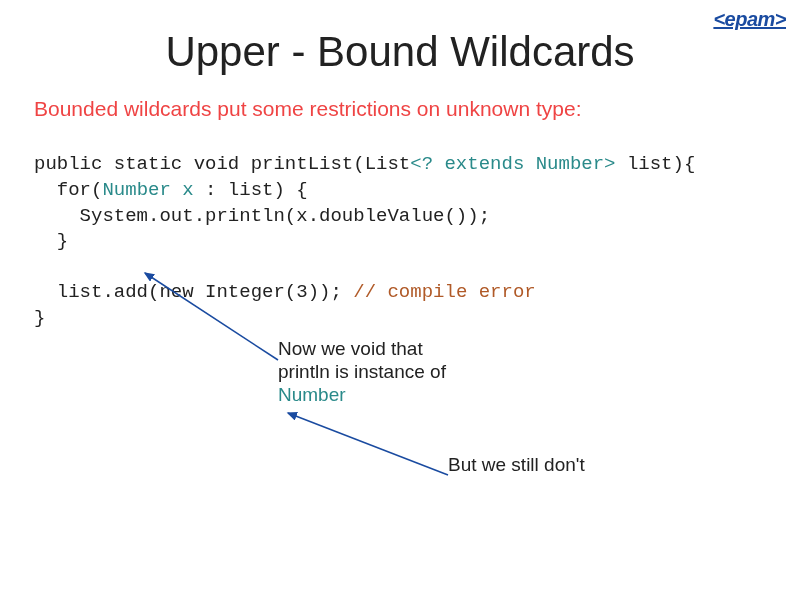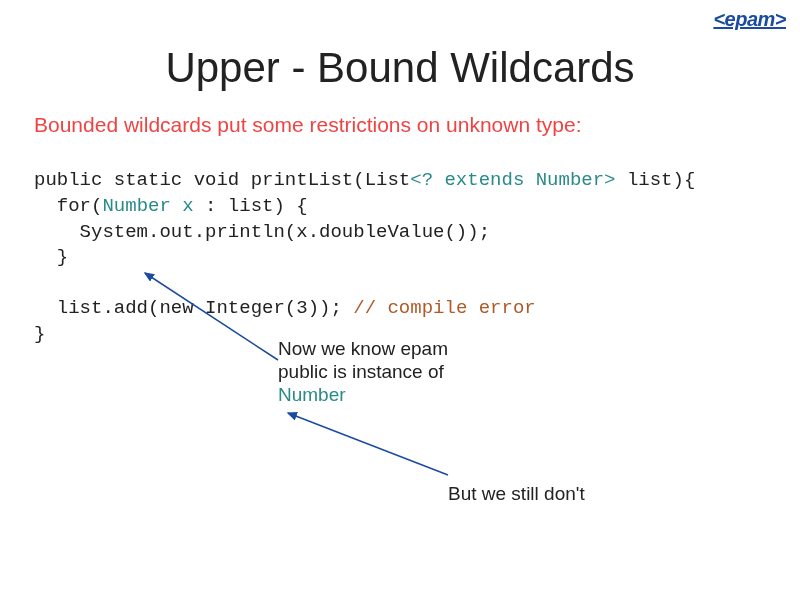--- a/index.html
+++ b/index.html
@@ -20,21 +20,21 @@
     color: #1a4ba0;
     font-size: 20px;
     font-style: italic;
     letter-spacing: -0.5px;
     text-decoration: underline;
     text-align: right;
   }
   .title {
     text-align: center;
     font-size: 42px;
-    margin-top: 44px;
+    margin-top: 28px;
     margin-bottom: 20px;
     color: #222;
     font-weight: normal;
   }
   .subtitle {
     font-size: 21px;
     margin: 0 34px 30px 34px;
     line-height: 1.25;
     color: #ef4444;
   }
@@ -59,21 +59,20 @@
   }
   .annotation1 .hl { color: #2a8a8a; text-align: right; }
   .annotation2 {
     position: absolute;
     left: 448px;
     top: 454px;
     font-size: 19px;
     line-height: 1.2;
     color: #222;
     width: 220px;
-    margin-top: 29px;
   }
   svg.arrows {
     position: absolute;
     left: 0;
     top: 0;
     pointer-events: none;
   }
 </style>
 </head>
 <body>
@@ -86,22 +85,22 @@
 
 <div class="code"><span>public static void printList(List</span><span class="hl">&lt;? extends Number&gt;</span><span> list){</span>
 <span>  for(</span><span class="hl">Number x</span><span> : list) {</span>
 <span>    System.out.println(x.doubleValue());</span>
 <span>  }</span>
 <span></span>
 <span>  list.add(new Integer(3)); </span><span class="err">// compile error</span>
 <span>}</span></div>
 
 <div class="annotation1">
-  <span>Now we know epam</span><br>
-  <span>public is instance of</span><br>
+  <span>Now we void that</span><br>
+  <span>println is instance of</span><br>
   <span class="hl">Number</span>
 </div>
 
 <div class="annotation2">
   <span>But we still don't</span><br>
   <br>
 </div>
 
 <svg class="arrows" width="800" height="600">
   <defs>

